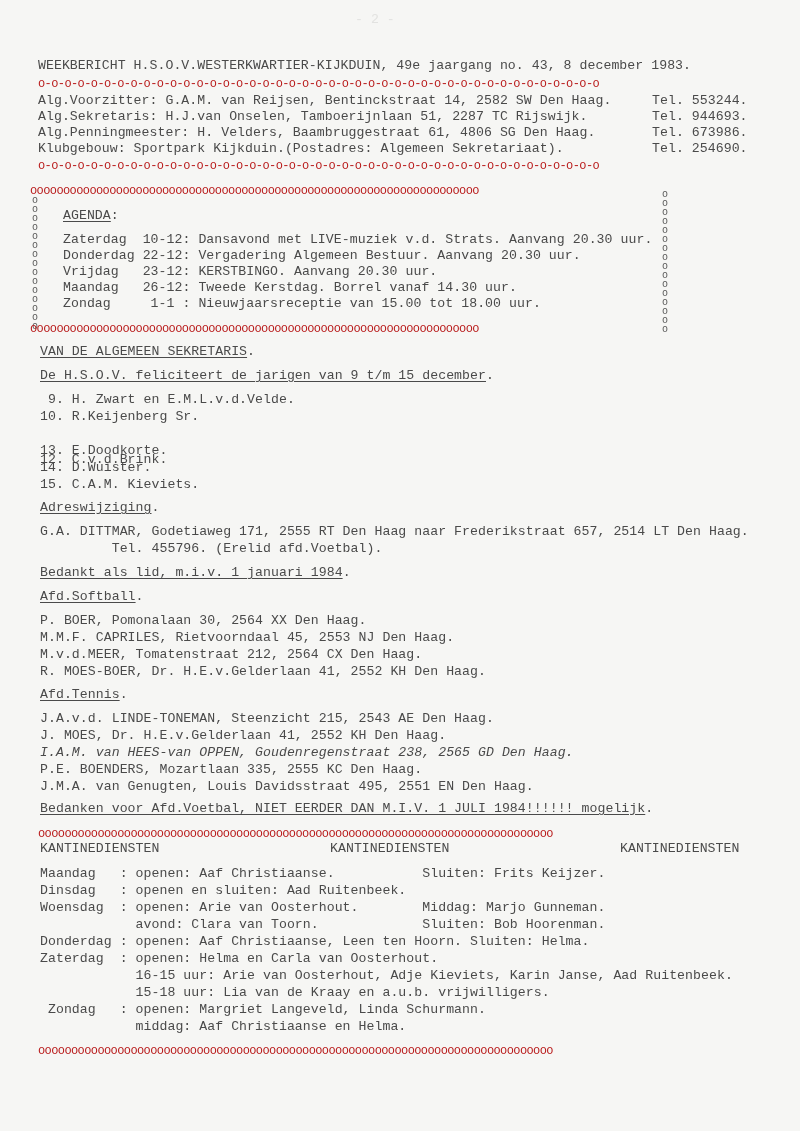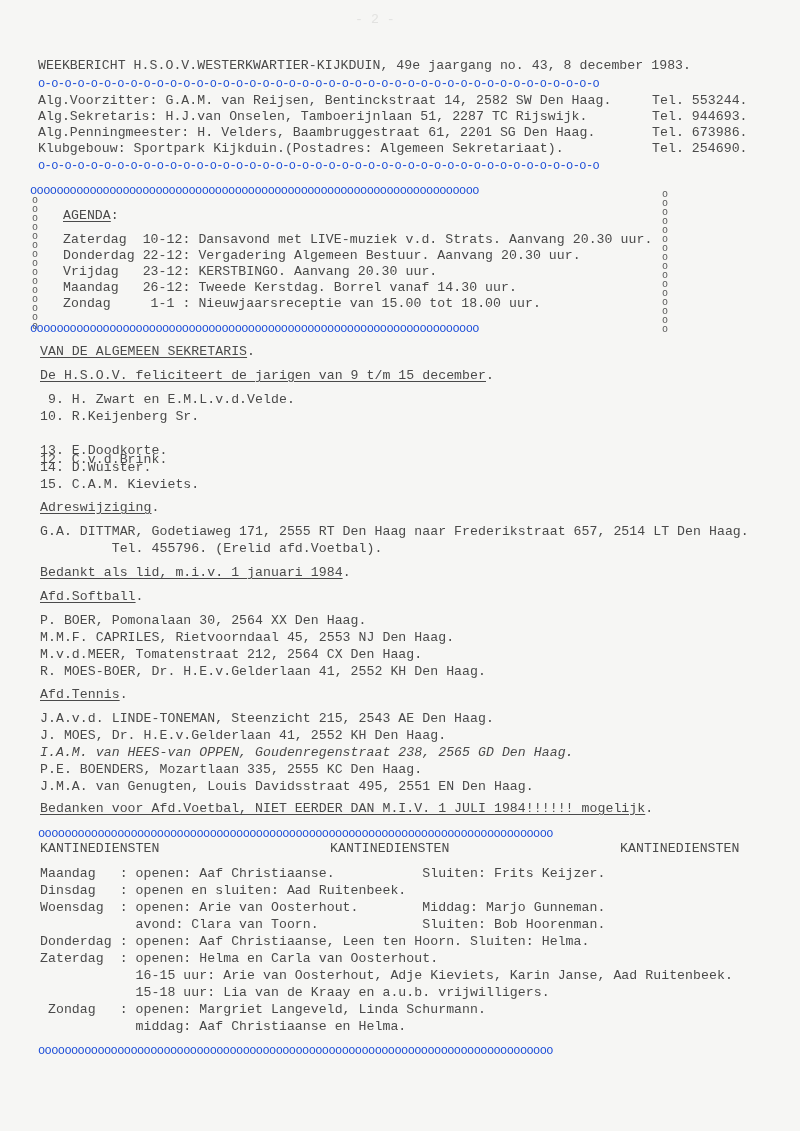--- a/index.html
+++ b/index.html
@@ -9,41 +9,41 @@
     font-family: "Liberation Mono", "DejaVu Sans Mono", monospace;
     color: #4a4a4a;
     position: relative;
   }
   .page { position: absolute; left: 0; top: 0; width: 800px; height: 827px; }
   .ln {
     position: absolute; white-space: pre; font-size: 13.2px; line-height: 16px;
     letter-spacing: 0.05px;
   }
   .u { text-decoration: underline; text-underline-offset: 2px; }
-  .border { color: #1d4ed8; font-size: 12px; letter-spacing: -0.6px; }
+  .border { color: #b91c1c; font-size: 12px; letter-spacing: -0.6px; }
   .vcol { position: absolute; font-size: 10px; line-height: 9px; color: #5a5a5a; white-space: pre; width: 10px; }
   .faint { color: #e2e2e0; }
 </style>
 </head>
 <body>
 
 <div class="page">
 
   <div class="ln faint" style="left:355px;top:12px;">- 2 -</div>
 
   <div class="ln" style="left:38px;top:58px;">WEEKBERICHT H.S.O.V.WESTERKWARTIER-KIJKDUIN, 49e jaargang no. 43, 8 december 1983.</div>
   <div class="ln border" style="left:38px;top:76px;">o-o-o-o-o-o-o-o-o-o-o-o-o-o-o-o-o-o-o-o-o-o-o-o-o-o-o-o-o-o-o-o-o-o-o-o-o-o-o-o-o-o-o</div>
 
   <div class="ln" style="left:38px;top:93px;"><span>Alg.Voorzitter:</span> <span>G.A.M. van Reijsen, Bentinckstraat 14, 2582 SW Den Haag.</span></div>
   <div class="ln" style="left:652px;top:93px;">Tel. 553244.</div>
 
   <div class="ln" style="left:38px;top:109px;"><span>Alg.Sekretaris:</span> <span>H.J.van Onselen, Tamboerijnlaan 51, 2287 TC Rijswijk.</span></div>
   <div class="ln" style="left:652px;top:109px;">Tel. 944693.</div>
 
-  <div class="ln" style="left:38px;top:125px;"><span>Alg.Penningmeester:</span> <span>H. Velders, Baambruggestraat 61, 2201 SG Den Haag.</span></div>
+  <div class="ln" style="left:38px;top:125px;"><span>Alg.Penningmeester:</span> <span>H. Velders, Baambruggestraat 61, 4806 SG Den Haag.</span></div>
   <div class="ln" style="left:652px;top:125px;">Tel. 673986.</div>
 
   <div class="ln" style="left:38px;top:141px;"><span>Klubgebouw:</span> <span>Sportpark Kijkduin.(Postadres: Algemeen Sekretariaat).</span></div>
   <div class="ln" style="left:652px;top:141px;">Tel. 254690.</div>
 
   <div class="ln border" style="left:38px;top:158px;">o-o-o-o-o-o-o-o-o-o-o-o-o-o-o-o-o-o-o-o-o-o-o-o-o-o-o-o-o-o-o-o-o-o-o-o-o-o-o-o-o-o-o</div>
 
   <div class="ln border" style="left:30px;top:183px;">oooooooooooooooooooooooooooooooooooooooooooooooooooooooooooooooooooo</div>
   <div class="vcol" style="left:32px;top:196px;">o
 o

